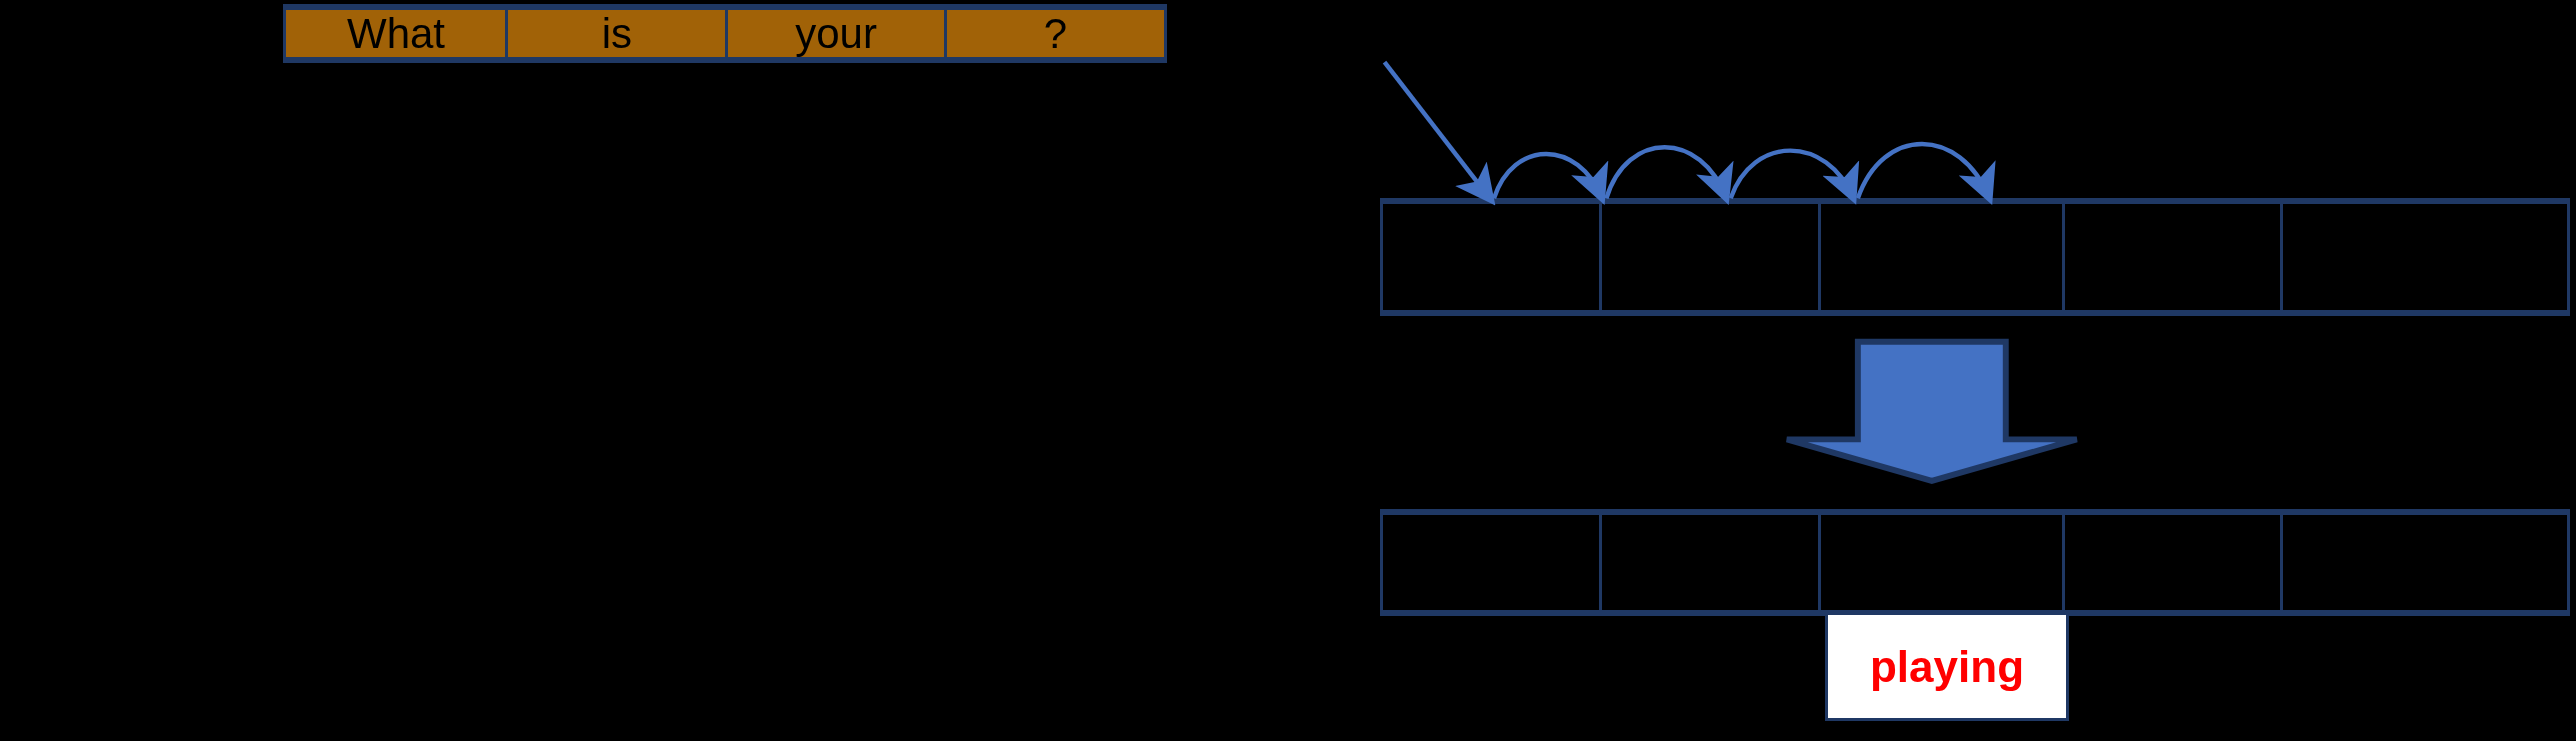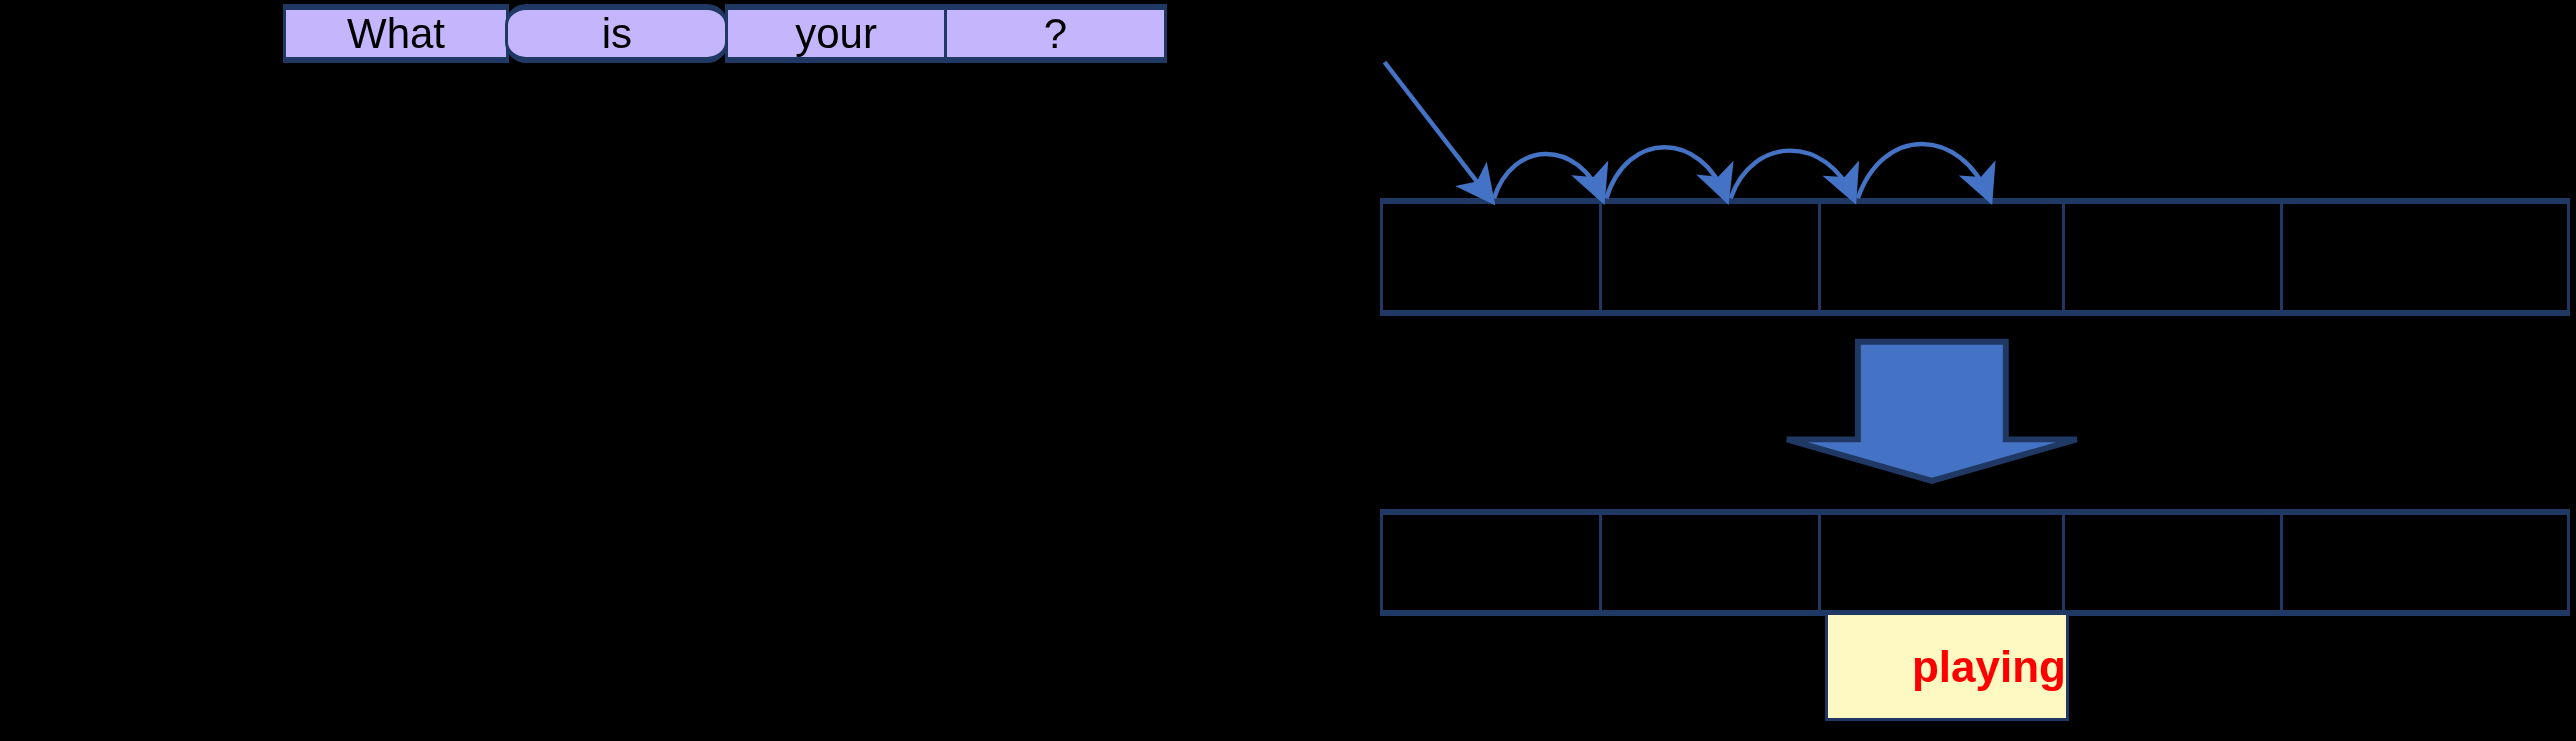--- a/index.html
+++ b/index.html
@@ -35,38 +35,38 @@
     margin-left: -3.7px;
     font-size: 42px;
     line-height: 1;
     color: #000000;
     white-space: nowrap;
   }
   .cell:first-child { margin-left: 0; }
 
   
   .row-sentence .cell {
-    background: #c4b5fd;
+    background: #a16207;
     color: #000000;
   }
 
   
   .row-empty .cell {
     background: #000000;
   }
 
   
   .answer-box {
     position: absolute;
     box-sizing: border-box;
     border: 3.7px solid #1F3864;
-    background: #fef9c3;
+    background: #ffffff;
     display: flex;
     align-items: center;
-    justify-content: flex-end;
+    justify-content: center;
     color: #FF0000;
     font-weight: bold;
     font-size: 44px;
     line-height: 1;
   }
 
   
   #arrow-layer {
     position: absolute;
     left: 0;
@@ -78,21 +78,21 @@
 </style>
 </head>
 <body>
 
 <div id="stage">
 
   <div class="grid-row row-sentence" style="left:283px; top:4.4px; height:59px;">
     <div class="cell" style="width:226px;">
       <span>What</span>
     </div>
-    <div class="cell" style="width:223px;border-radius:21px;">
+    <div class="cell" style="width:223px;">
       <span>is</span>
     </div>
     <div class="cell" style="width:223px;align-items:center;">
       <span>your</span>
     </div>
     <div class="cell" style="width:223px;">
       <span>?</span>
     </div>
   </div>
 

